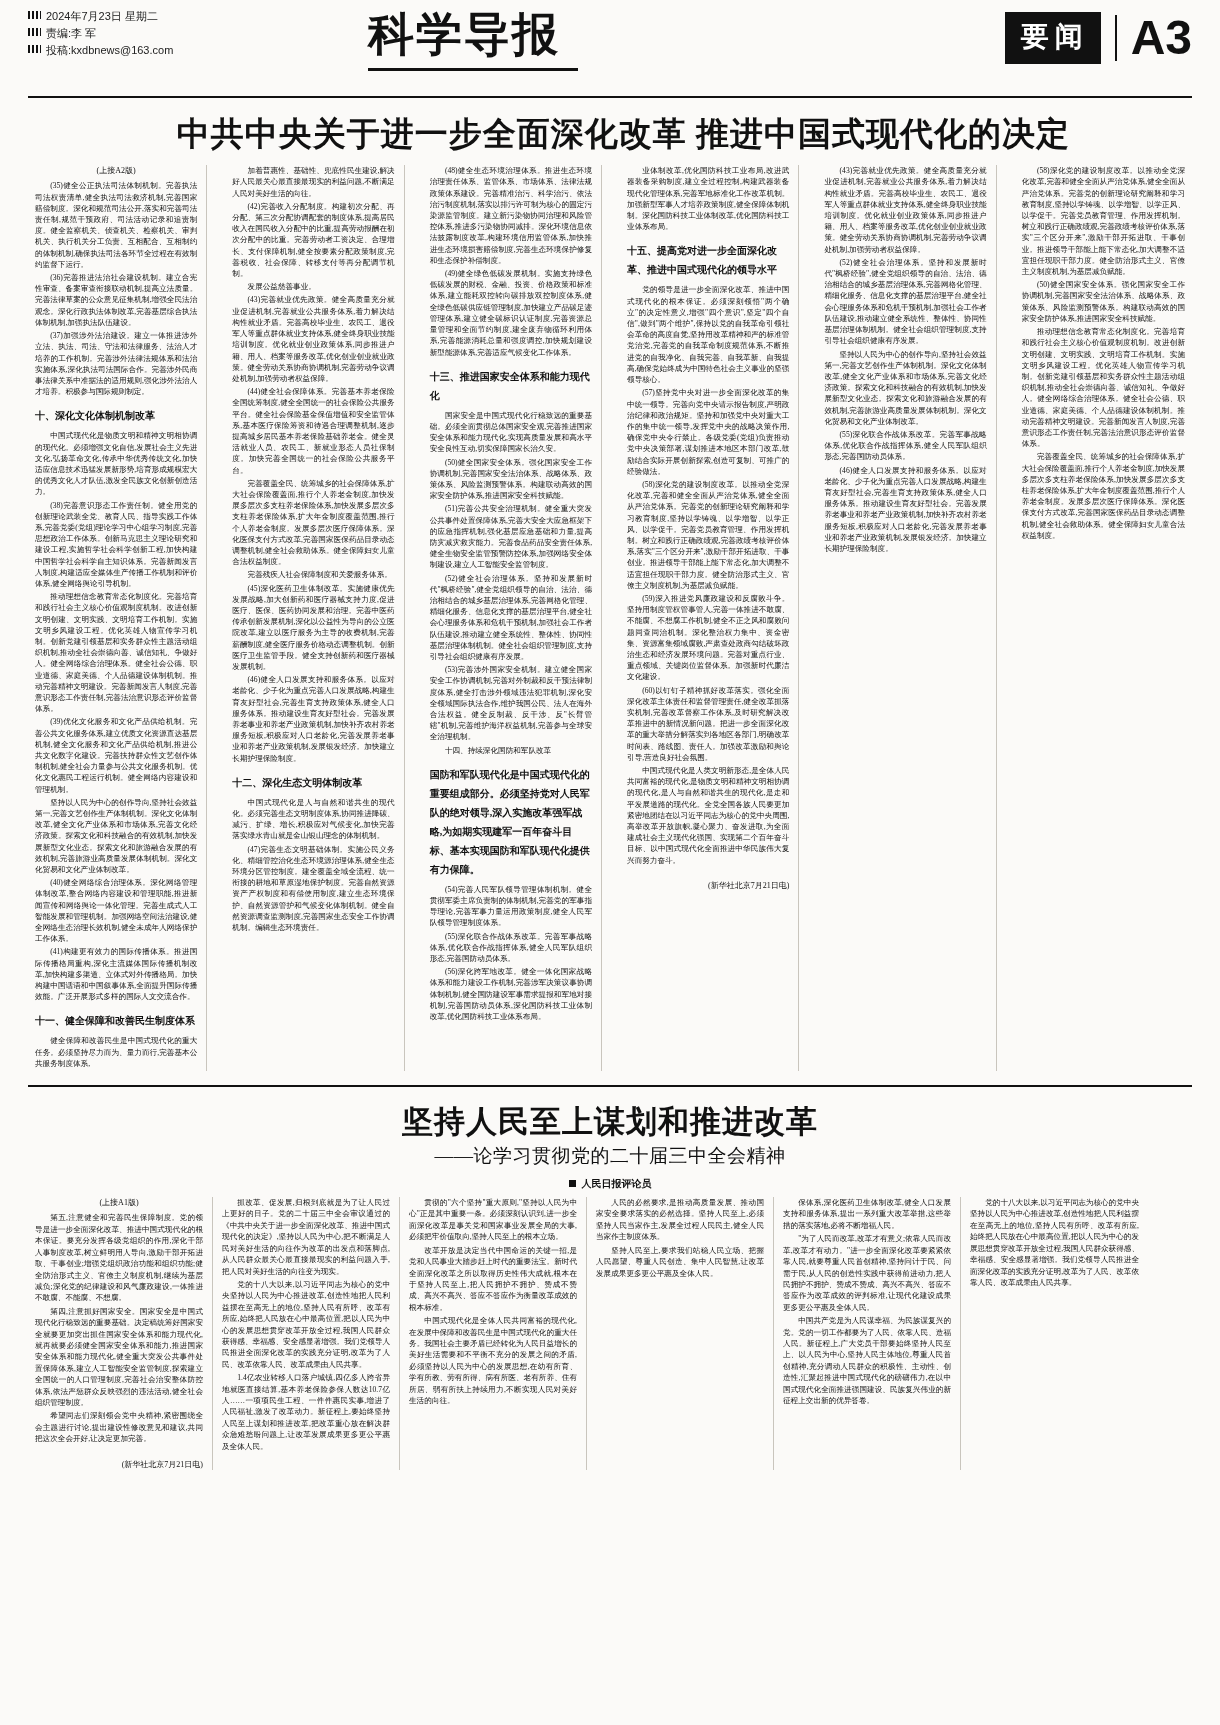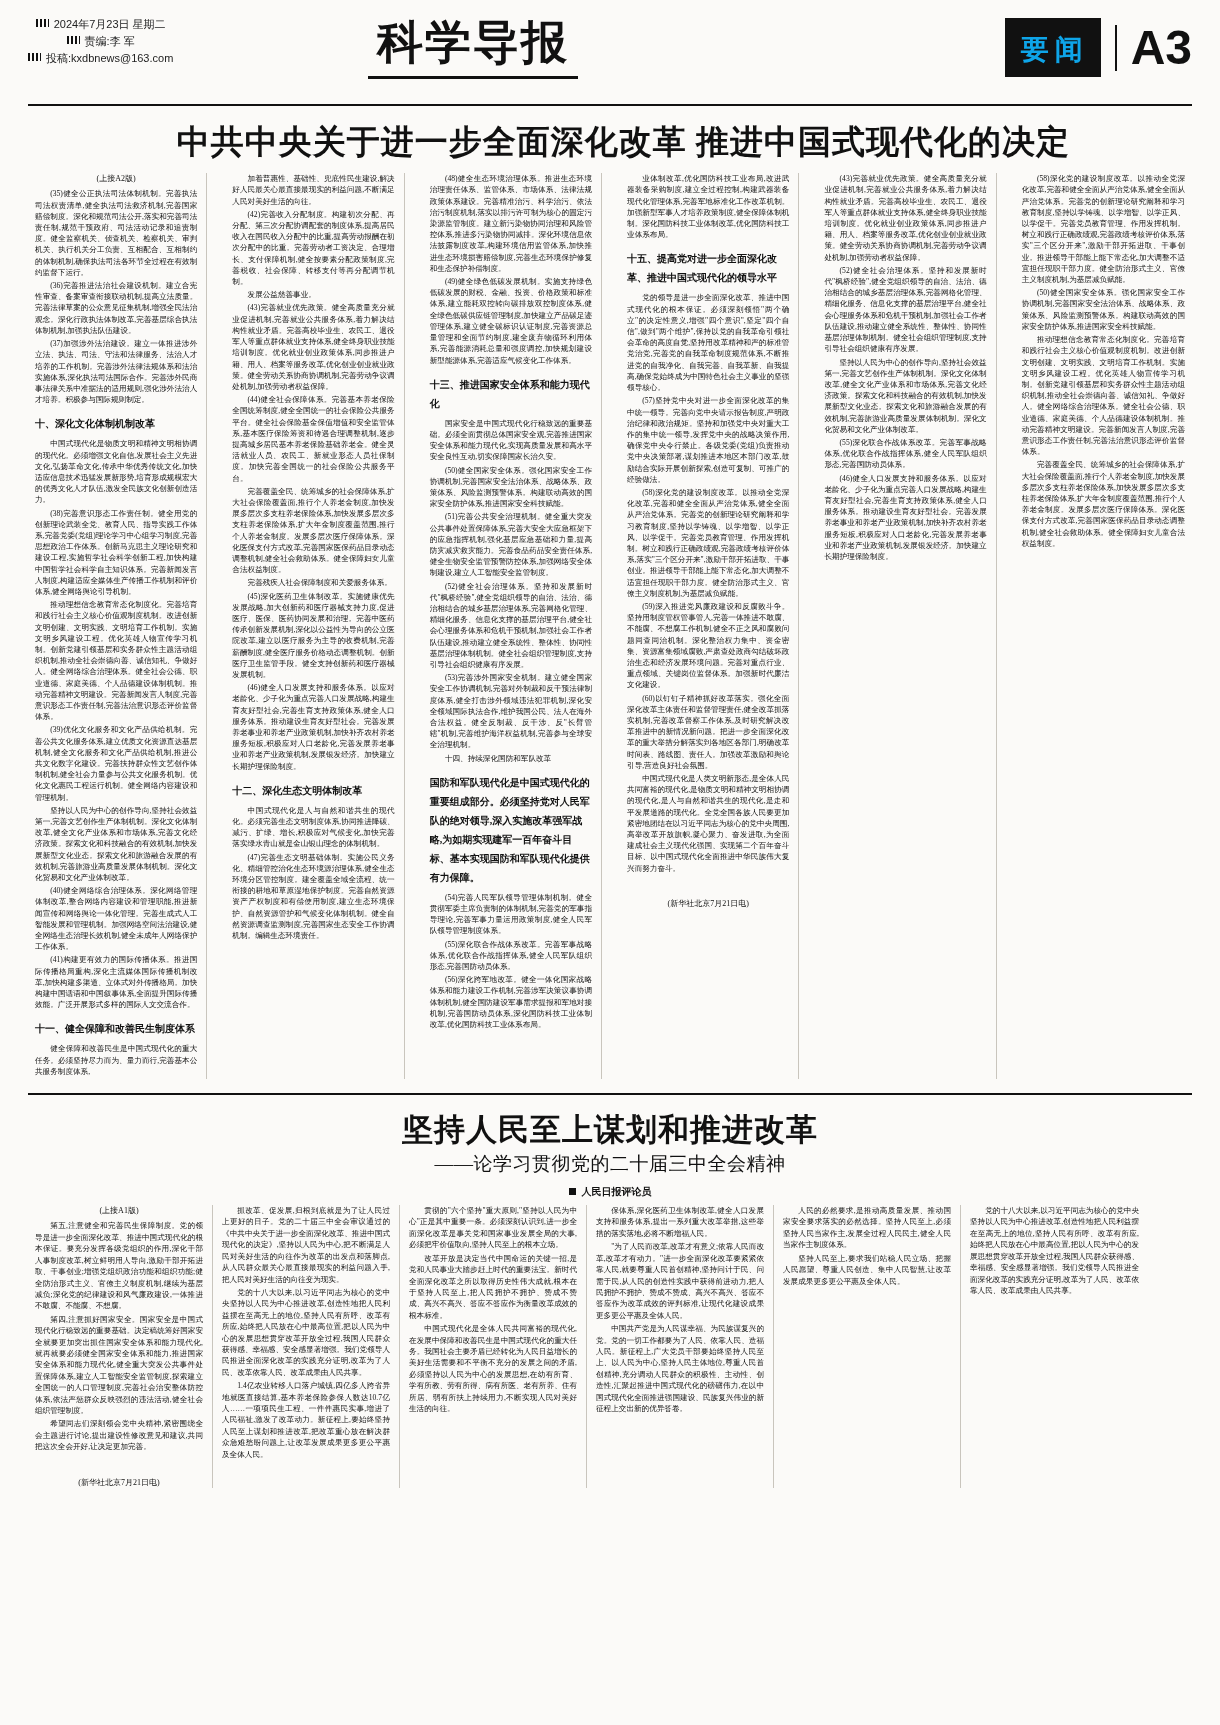--- a/index.html
+++ b/index.html
@@ -6,28 +6,28 @@
   body{
     width:1220px;height:1725px;
     background:#fbfaf8;
     font-family:"Liberation Serif","DejaVu Serif",serif;
     color:#111;
     overflow:hidden;
   }
   .page{position:relative;width:1220px;height:1725px;padding:0;box-sizing:border-box;}
 
   
-  .masthead{position:relative;height:86px;margin:12px 28px 0 28px;text-align:center;}
+  .masthead{position:relative;height:86px;margin:4px 28px 0 28px;}
   .mh-left{position:absolute;left:0;top:4px;font-family:"Liberation Sans","DejaVu Sans",sans-serif;font-size:11px;line-height:17px;color:#222;}
   .mh-left div{white-space:nowrap;}
   .mh-left .bar{display:inline-block;width:13px;height:8px;background:linear-gradient(to right,#111 0 2px,transparent 2px 4px,#111 4px 6px,transparent 6px 8px,#111 8px 10px,transparent 10px 12px,#111 12px 13px);margin-right:5px;vertical-align:1px;}
   .mh-title{position:absolute;left:340px;top:0;font-size:46px;letter-spacing:2px;font-weight:bold;font-family:"Liberation Serif","DejaVu Serif",serif;color:#111;}
   .mh-title .u{display:block;width:210px;height:3px;background:#111;margin-top:2px;}
   .mh-right{position:absolute;right:0;top:6px;display:flex;align-items:center;gap:14px;}
-  .mh-box{background:#111;color:#0ea5e9;font-size:28px;font-weight:bold;letter-spacing:6px;padding:13px 12px 8px 16px;font-family:"Liberation Serif","DejaVu Serif",serif;}
+  .mh-box{background:#111;color:#ffffff;font-size:28px;font-weight:bold;letter-spacing:6px;padding:6px 12px 8px 16px;font-family:"Liberation Serif","DejaVu Serif",serif;}
   .mh-sep{width:2px;height:46px;background:#111;}
   .mh-pg{font-size:48px;font-weight:bold;font-family:"Liberation Sans","DejaVu Sans",sans-serif;}
 
   .rule{height:2px;background:#111;margin:6px 28px 0 28px;}
 
   
   .headline{
     text-align:right;font-size:33px;font-weight:bold;letter-spacing:1px;
     margin:16px 150px 10px 150px;line-height:1.25;
   }
@@ -40,21 +40,21 @@
     font-size:7.6px;line-height:11.2px;text-align:justify;
     box-sizing:border-box;
   }
   .col:last-child{border-right:none;}
   .col p{margin:0 0 2px 0;text-indent:2em;}
   .col h3{
     font-size:10px;line-height:19px;font-weight:bold;text-align:left;
     margin:9px 0 5px 0;text-indent:0;
   }
   .cont-note{font-size:8px;text-align:center;margin:0 0 4px 0;}
-  .endnote{text-align:center;font-size:8px;margin-top:24px;}
+  .endnote{text-align:right;font-size:8px;margin-top:14px;}
 
   
   .lower{margin:10px 26px 0 26px;}
   .lower-head{
     text-align:center;margin:14px 0 2px 0;
   }
   .lower-head .t1{font-size:31px;font-weight:bold;letter-spacing:1px;}
   .lower-head .t2{font-size:19px;letter-spacing:0.5px;}
   .lower-head .t3{font-size:10px;margin-top:8px;font-weight:bold;}
   .lower-head .t3 .sq{display:inline-block;width:7px;height:7px;background:#111;margin-right:6px;vertical-align:0px;}
@@ -193,27 +193,27 @@
         <p>抓改革、促发展,归根到底就是为了让人民过上更好的日子。党的二十届三中全会审议通过的《中共中央关于进一步全面深化改革、推进中国式现代化的决定》,坚持以人民为中心,把不断满足人民对美好生活的向往作为改革的出发点和落脚点,从人民群众最关心最直接最现实的利益问题入手,把人民对美好生活的向往变为现实。</p>
         <p>党的十八大以来,以习近平同志为核心的党中央坚持以人民为中心推进改革,创造性地把人民利益摆在至高无上的地位,坚持人民有所呼、改革有所应,始终把人民放在心中最高位置,把以人民为中心的发展思想贯穿改革开放全过程,我国人民群众获得感、幸福感、安全感显著增强。我们党领导人民推进全面深化改革的实践充分证明,改革为了人民、改革依靠人民、改革成果由人民共享。</p>
         <p>1.4亿农业转移人口落户城镇,四亿多人跨省异地就医直接结算,基本养老保险参保人数达10.7亿人……一项项民生工程、一件件惠民实事,增进了人民福祉,激发了改革动力。新征程上,要始终坚持人民至上谋划和推进改革,把改革重心放在解决群众急难愁盼问题上,让改革发展成果更多更公平惠及全体人民。</p>
       </div>
       <div class="lcol">
         <p>贯彻的"六个坚持"重大原则,"坚持以人民为中心"正是其中重要一条。必须深刻认识到,进一步全面深化改革是事关党和国家事业发展全局的大事,必须把牢价值取向,坚持人民至上的根本立场。</p>
         <p>改革开放是决定当代中国命运的关键一招,是党和人民事业大踏步赶上时代的重要法宝。新时代全面深化改革之所以取得历史性伟大成就,根本在于坚持人民至上,把人民拥护不拥护、赞成不赞成、高兴不高兴、答应不答应作为衡量改革成效的根本标准。</p>
         <p>中国式现代化是全体人民共同富裕的现代化,在发展中保障和改善民生是中国式现代化的重大任务。我国社会主要矛盾已经转化为人民日益增长的美好生活需要和不平衡不充分的发展之间的矛盾,必须坚持以人民为中心的发展思想,在幼有所育、学有所教、劳有所得、病有所医、老有所养、住有所居、弱有所扶上持续用力,不断实现人民对美好生活的向往。</p>
       </div>
       <div class="lcol">
+        <p>人民的必然要求,是推动高质量发展、推动国家安全要求落实的必然选择。坚持人民至上,必须坚持人民当家作主,发展全过程人民民主,健全人民当家作主制度体系。</p>
+        <p>坚持人民至上,要求我们站稳人民立场、把握人民愿望、尊重人民创造、集中人民智慧,让改革发展成果更多更公平惠及全体人民。</p>
+      </div>
+      <div class="lcol">
         <p>保体系,深化医药卫生体制改革,健全人口发展支持和服务体系,提出一系列重大改革举措,这些举措的落实落地,必将不断增福人民。</p>
         <p>"为了人民而改革,改革才有意义;依靠人民而改革,改革才有动力。"进一步全面深化改革要紧紧依靠人民,就要尊重人民首创精神,坚持问计于民、问需于民,从人民的创造性实践中获得前进动力,把人民拥护不拥护、赞成不赞成、高兴不高兴、答应不答应作为改革成效的评判标准,让现代化建设成果更多更公平惠及全体人民。</p>
         <p>中国共产党是为人民谋幸福、为民族谋复兴的党。党的一切工作都要为了人民、依靠人民、造福人民。新征程上,广大党员干部要始终坚持人民至上、以人民为中心,坚持人民主体地位,尊重人民首创精神,充分调动人民群众的积极性、主动性、创造性,汇聚起推进中国式现代化的磅礴伟力,在以中国式现代化全面推进强国建设、民族复兴伟业的新征程上交出新的优异答卷。</p>
       </div>
       <div class="lcol">
-        <p>人民的必然要求,是推动高质量发展、推动国家安全要求落实的必然选择。坚持人民至上,必须坚持人民当家作主,发展全过程人民民主,健全人民当家作主制度体系。</p>
-        <p>坚持人民至上,要求我们站稳人民立场、把握人民愿望、尊重人民创造、集中人民智慧,让改革发展成果更多更公平惠及全体人民。</p>
-      </div>
-      <div class="lcol">
         <p>党的十八大以来,以习近平同志为核心的党中央坚持以人民为中心推进改革,创造性地把人民利益摆在至高无上的地位,坚持人民有所呼、改革有所应,始终把人民放在心中最高位置,把以人民为中心的发展思想贯穿改革开放全过程,我国人民群众获得感、幸福感、安全感显著增强。我们党领导人民推进全面深化改革的实践充分证明,改革为了人民、改革依靠人民、改革成果由人民共享。</p>
       </div>
     </div>
   </div>
 
 </div>
 
 </body></html>

